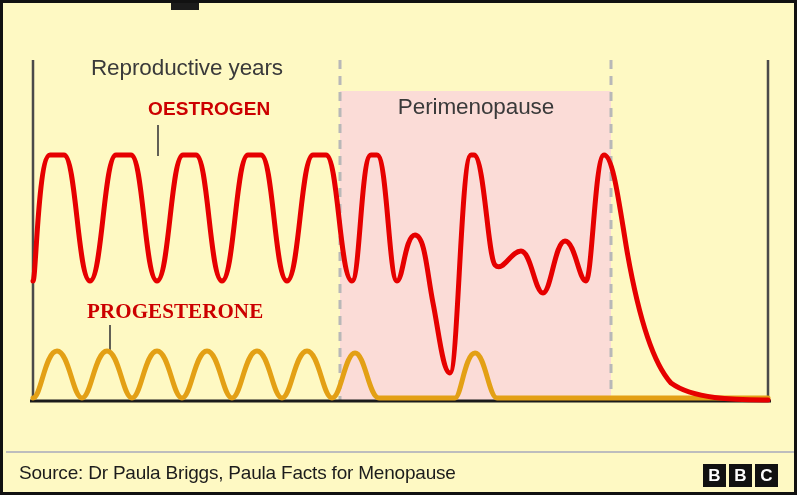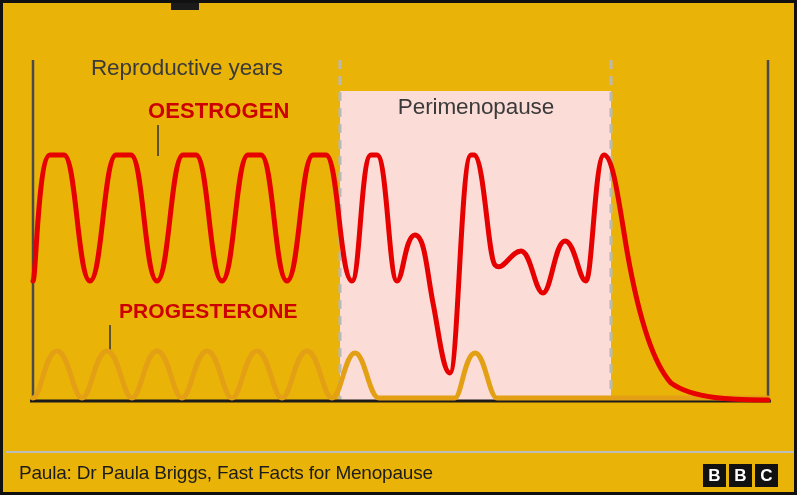--- a/index.html
+++ b/index.html
@@ -7,21 +7,21 @@
     padding: 0;
     background: #ffffff;
   }
   body {
     font-family: "Liberation Sans", sans-serif;
   }
   #frame {
     position: relative;
     width: 797px;
     height: 495px;
-    background: #eab308;
+    background: #fef9c3;
     box-sizing: border-box;
     border: 3px solid #111111;
     overflow: hidden;
   }
   #title-remnant {
     position: absolute;
     left: 168px;
     top: 0px;
     width: 28px;
     height: 7px;
@@ -50,26 +50,27 @@
 
   .series-label {
     position: absolute;
     font-weight: bold;
     color: #cc0000;
     letter-spacing: 0.1px;
   }
   #label-oestrogen {
     left: 145px;
     top: 95px;
-    font-size: 22px;
+    font-size: 19px;
   }
   #label-progesterone {
-    left: 116px;
+    left: 84px;
     top: 296px;
     font-size: 21px;
+    font-family: Liberation Serif, serif;
   }
 
   #footer-rule {
     position: absolute;
     left: 3px;
     top: 448px;
     width: 791px;
     height: 2px;
     background: #bdbdbd;
   }
@@ -135,21 +136,21 @@
   </svg>
 
   <div class="phase-label" id="label-reproductive">Reproductive years</div>
   <div class="phase-label" id="label-perimenopause">Perimenopause</div>
 
   <div class="series-label" id="label-oestrogen">OESTROGEN</div>
   <div class="series-label" id="label-progesterone">PROGESTERONE</div>
 
   <div id="footer-rule"></div>
 
-  <div id="source-text">Paula: Dr Paula Briggs, Fast Facts for Menopause</div>
+  <div id="source-text">Source: Dr Paula Briggs, Paula Facts for Menopause</div>
 
   <div id="bbc-logo">
     <div class="blk">B</div>
     <div class="blk">B</div>
     <div class="blk">C</div>
   </div>
 
 </div>
 
 </body></html>

